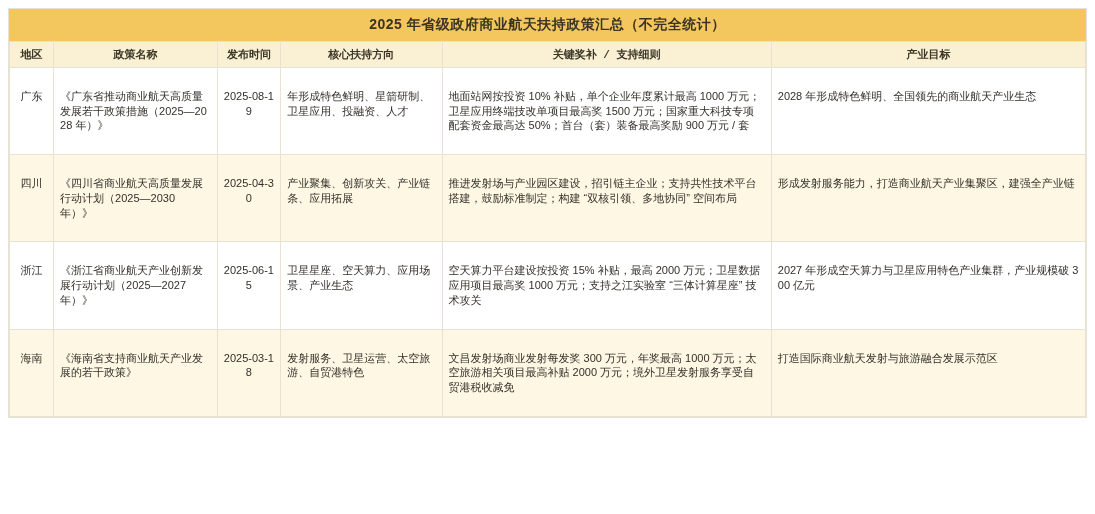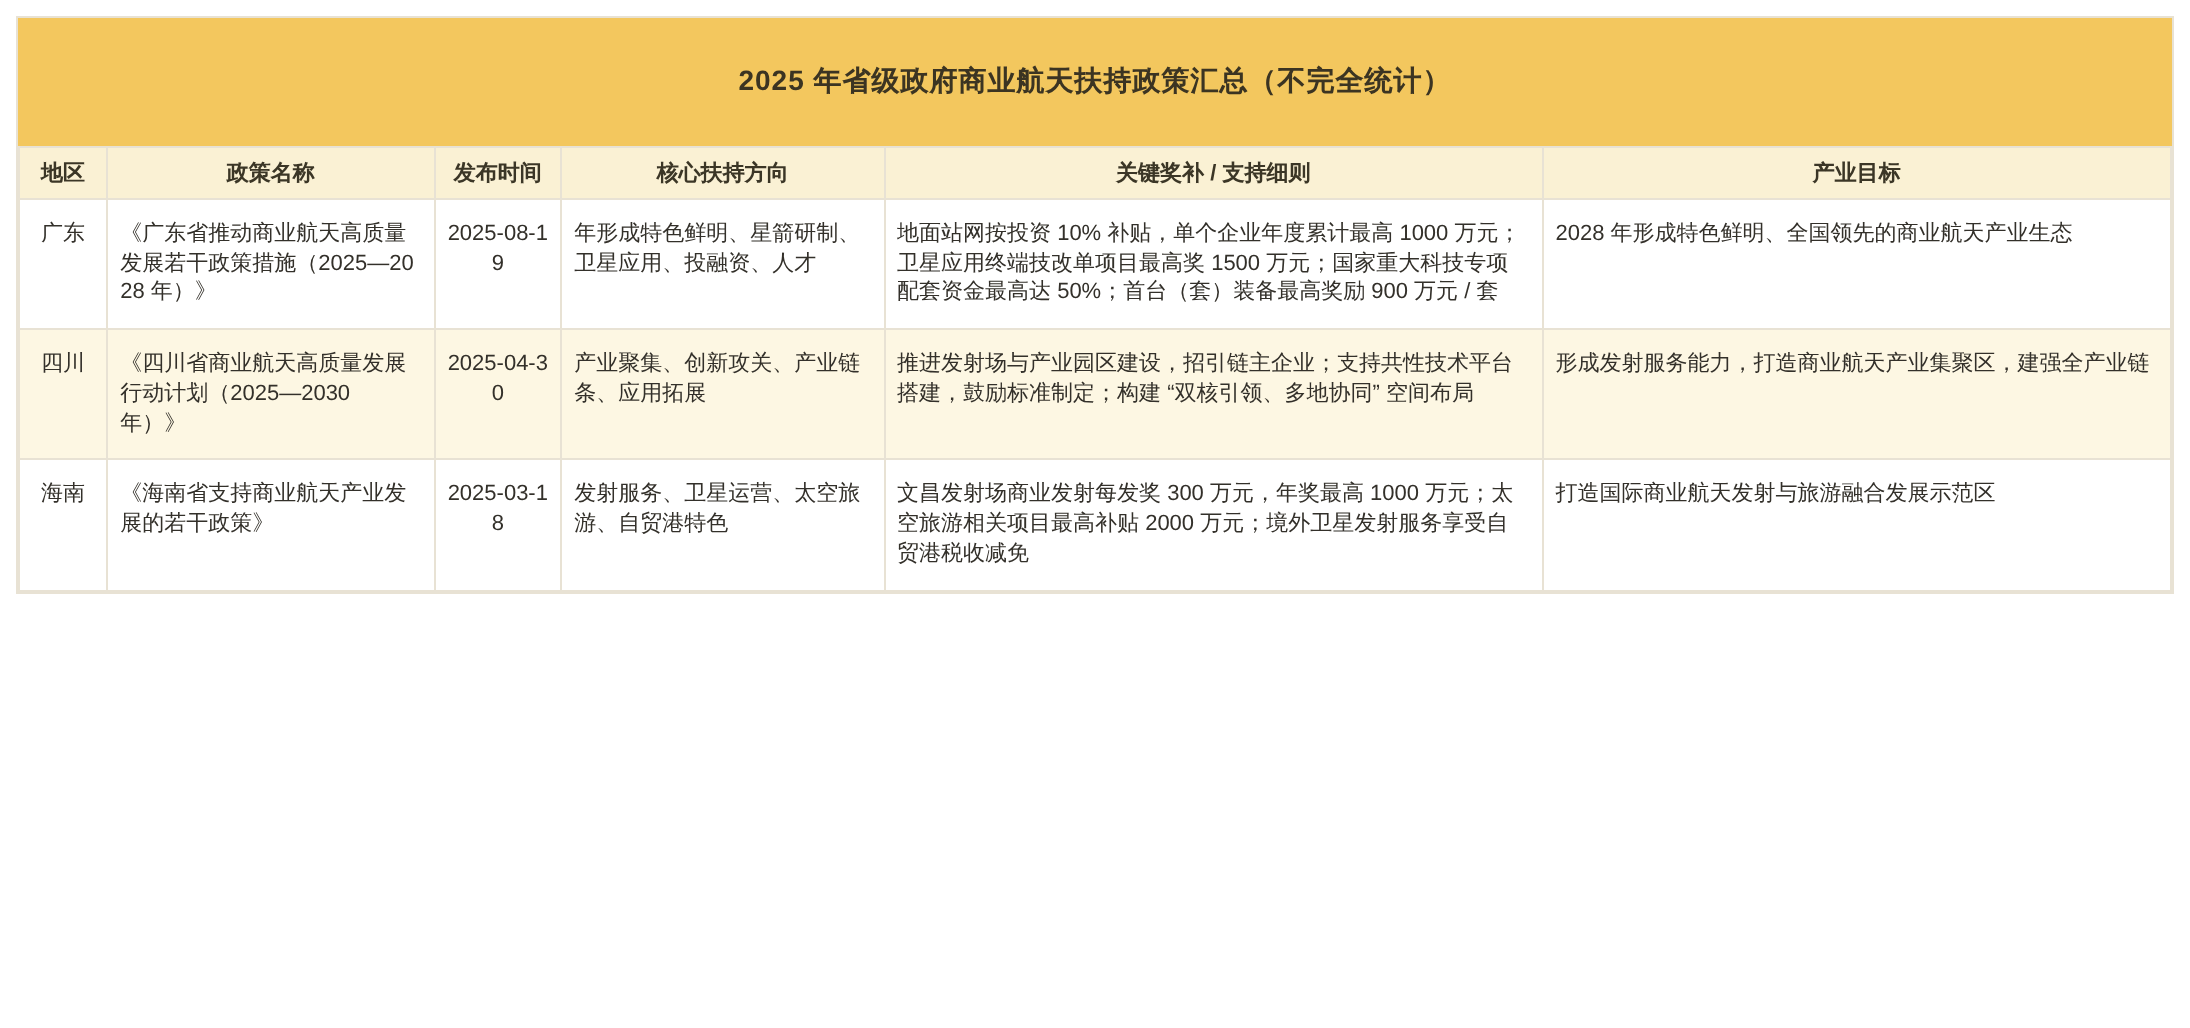--- a/index.html
+++ b/index.html
@@ -20,41 +20,42 @@
   .wrap{
     margin:8px;
     border:1px solid var(--border);
   }
   .title-bar{
     background:var(--title-bg);
     text-align:center;
     font-weight:bold;
     font-size:14px;
     color:#3b3422;
-    padding:23px 4px;
+    padding:7px 4px;
     letter-spacing:0.5px;
   }
   table.policy{
     width:100%;
     border-collapse:collapse;
     table-layout:fixed;
   }
   table.policy th{
     background:var(--header-bg);
     font-size:11px;
     font-weight:bold;
     text-align:center;
     padding:5px 3px;
     border:1px solid var(--border);
     color:#3b3626;
+    font-family:Liberation Mono, monospace;
   }
   table.policy td{
     font-size:11px;
     line-height:1.34;
-    padding:10px 6px;
+    padding:21px 6px;
     vertical-align:top;
     border:1px solid var(--border);
     background:var(--row-bg);
     word-break:break-all;
   }
   table.policy tbody tr:nth-child(even) td{
     background:var(--row-alt-bg);
   }
   td.c-region, td.c-date{
     text-align:center;
@@ -98,20 +99,28 @@
       </tr>
       <tr>
         <td class="c-region">四川</td>
         <td>《四川省商业航天高质量发展行动计划（2025—2030 年）》</td>
         <td class="c-date">2025-04-30</td>
         <td>产业聚集、创新攻关、产业链条、应用拓展</td>
         <td>推进发射场与产业园区建设，招引链主企业；支持共性技术平台搭建，鼓励标准制定；构建 “双核引领、多地协同” 空间布局</td>
         <td>形成发射服务能力，打造商业航天产业集聚区，建强全产业链</td>
       </tr>
       <tr>
+        <td class="c-region">浙江</td>
+        <td>《浙江省商业航天产业创新发展行动计划（2025—2027 年）》</td>
+        <td class="c-date">2025-06-15</td>
+        <td>卫星星座、空天算力、应用场景、产业生态</td>
+        <td>空天算力平台建设按投资 15% 补贴，最高 2000 万元；卫星数据应用项目最高奖 1000 万元；支持之江实验室 “三体计算星座” 技术攻关</td>
+        <td>2027 年形成空天算力与卫星应用特色产业集群，产业规模破 300 亿元</td>
+      </tr>
+      <tr>
         <td class="c-region">海南</td>
         <td>《海南省支持商业航天产业发展的若干政策》</td>
         <td class="c-date">2025-03-18</td>
         <td>发射服务、卫星运营、太空旅游、自贸港特色</td>
         <td>文昌发射场商业发射每发奖 300 万元，年奖最高 1000 万元；太空旅游相关项目最高补贴 2000 万元；境外卫星发射服务享受自贸港税收减免</td>
         <td>打造国际商业航天发射与旅游融合发展示范区</td>
       </tr>
 
     </tbody>
   </table>

